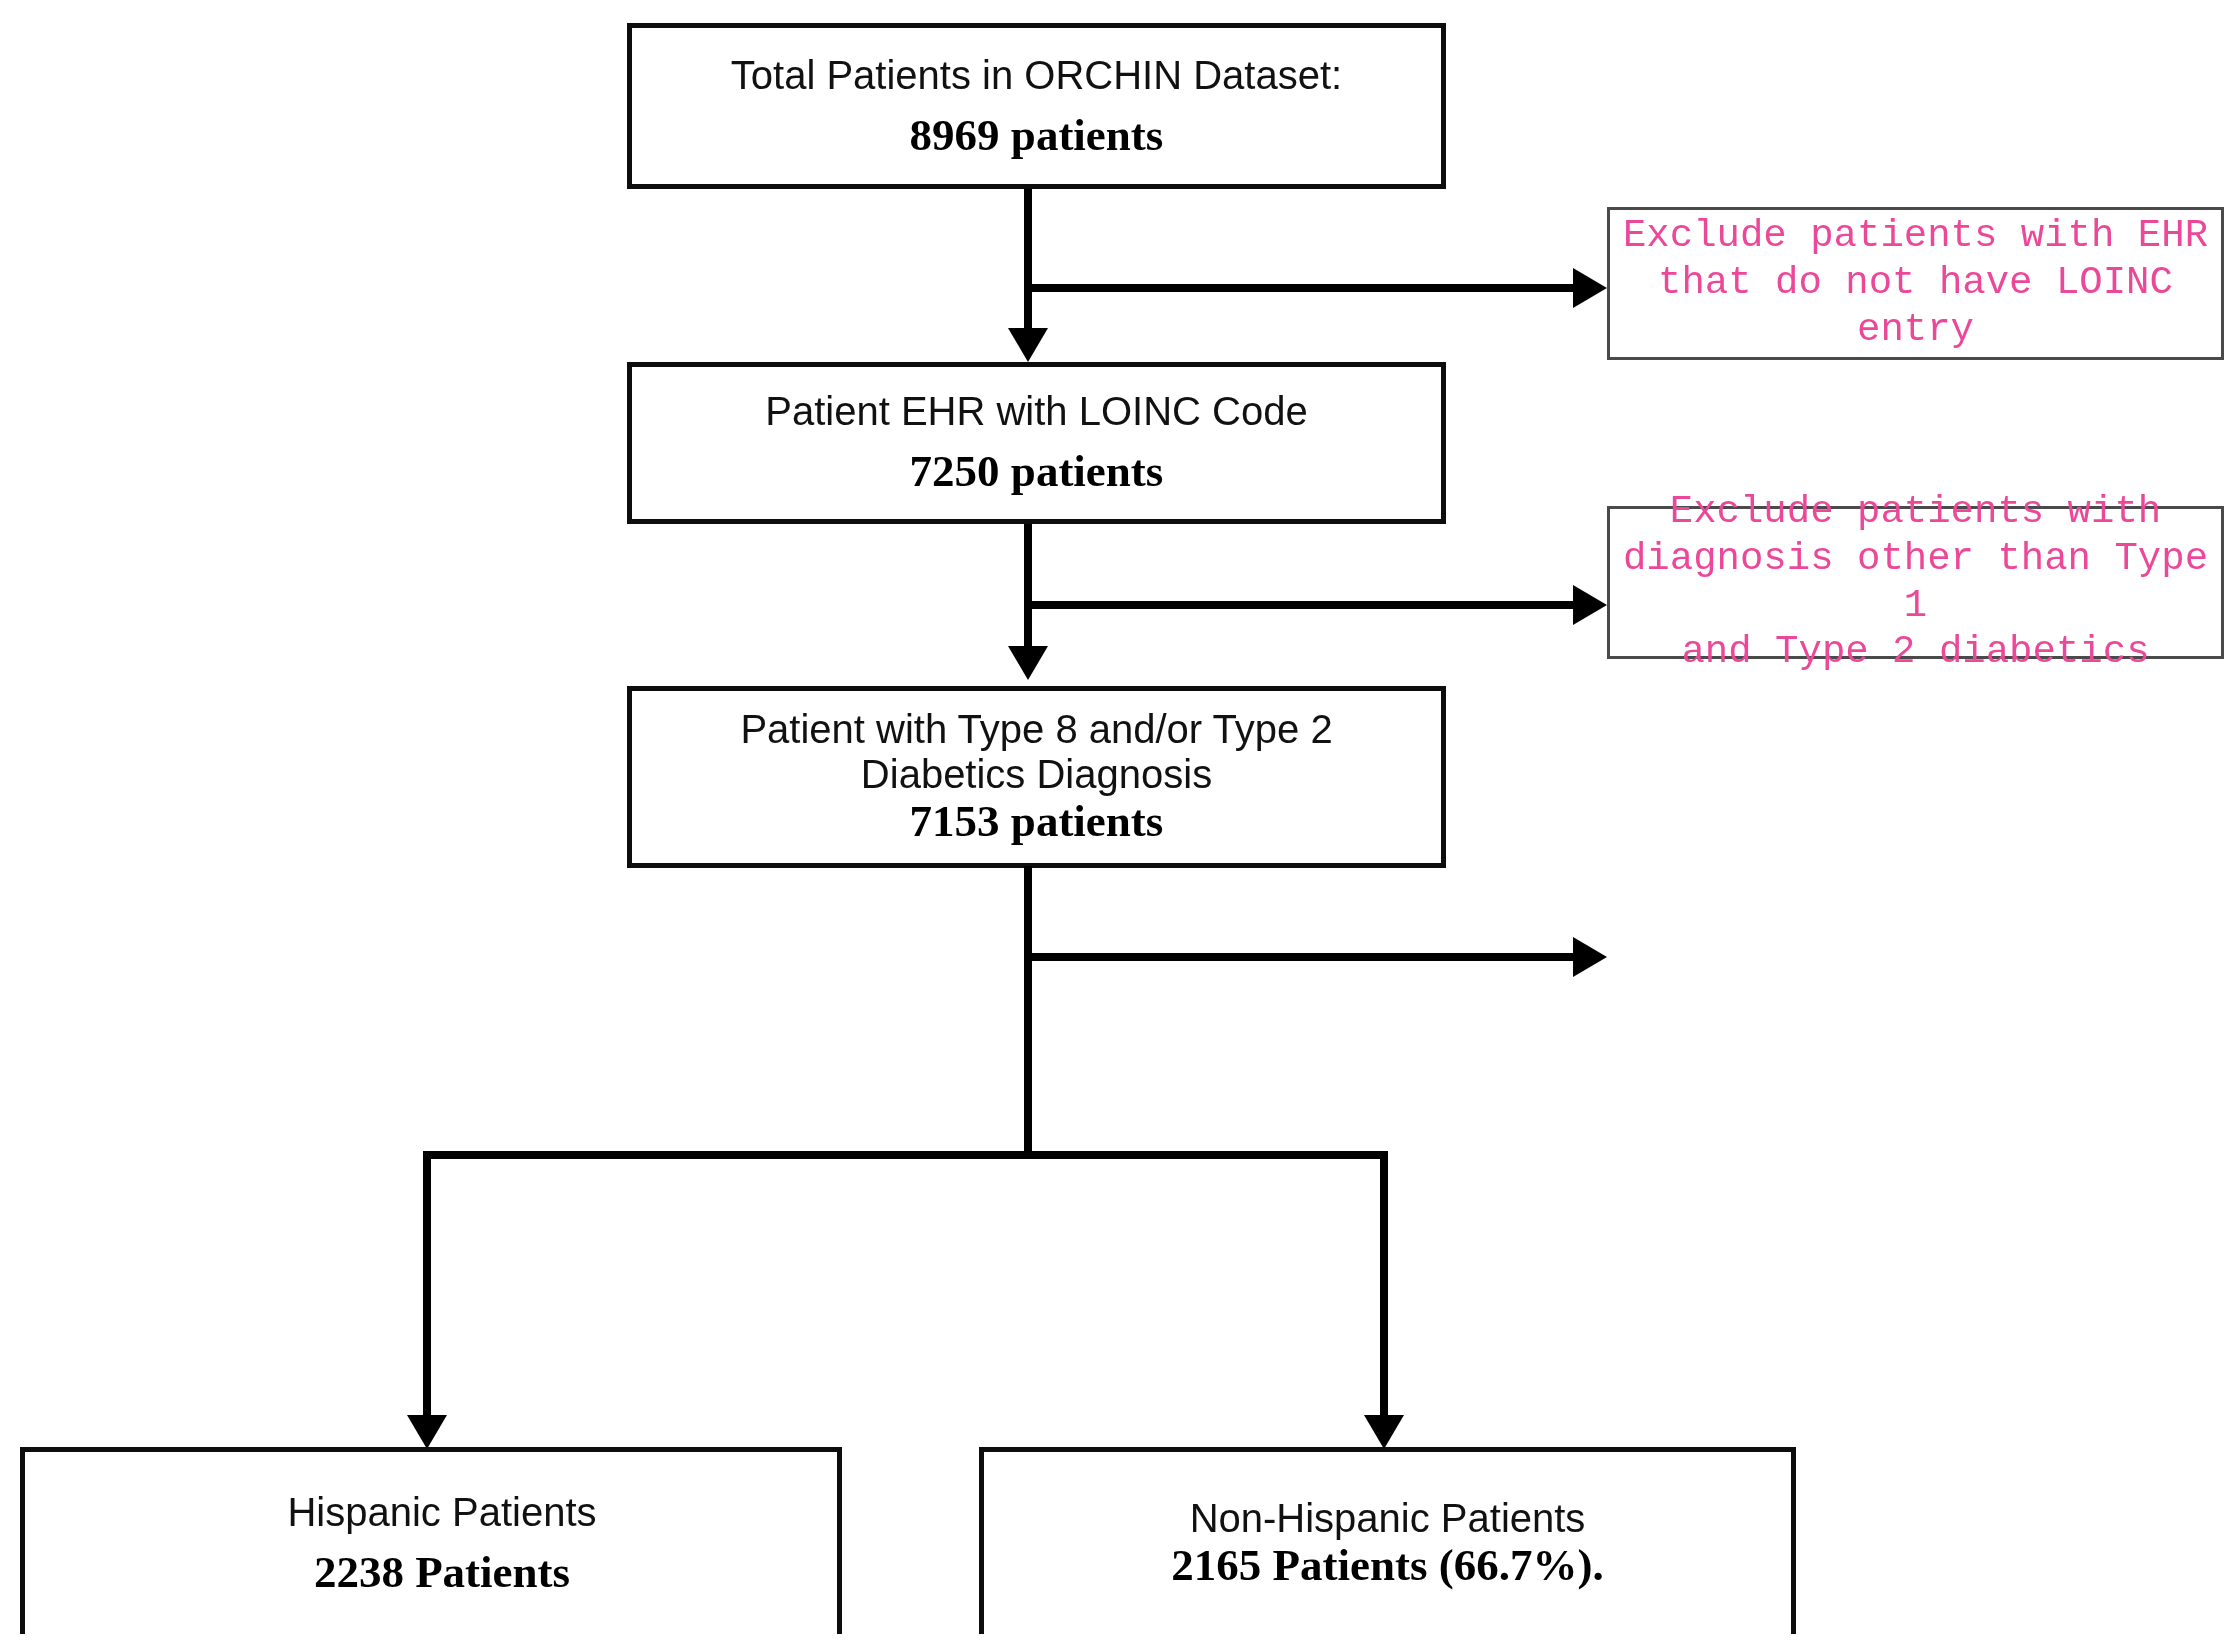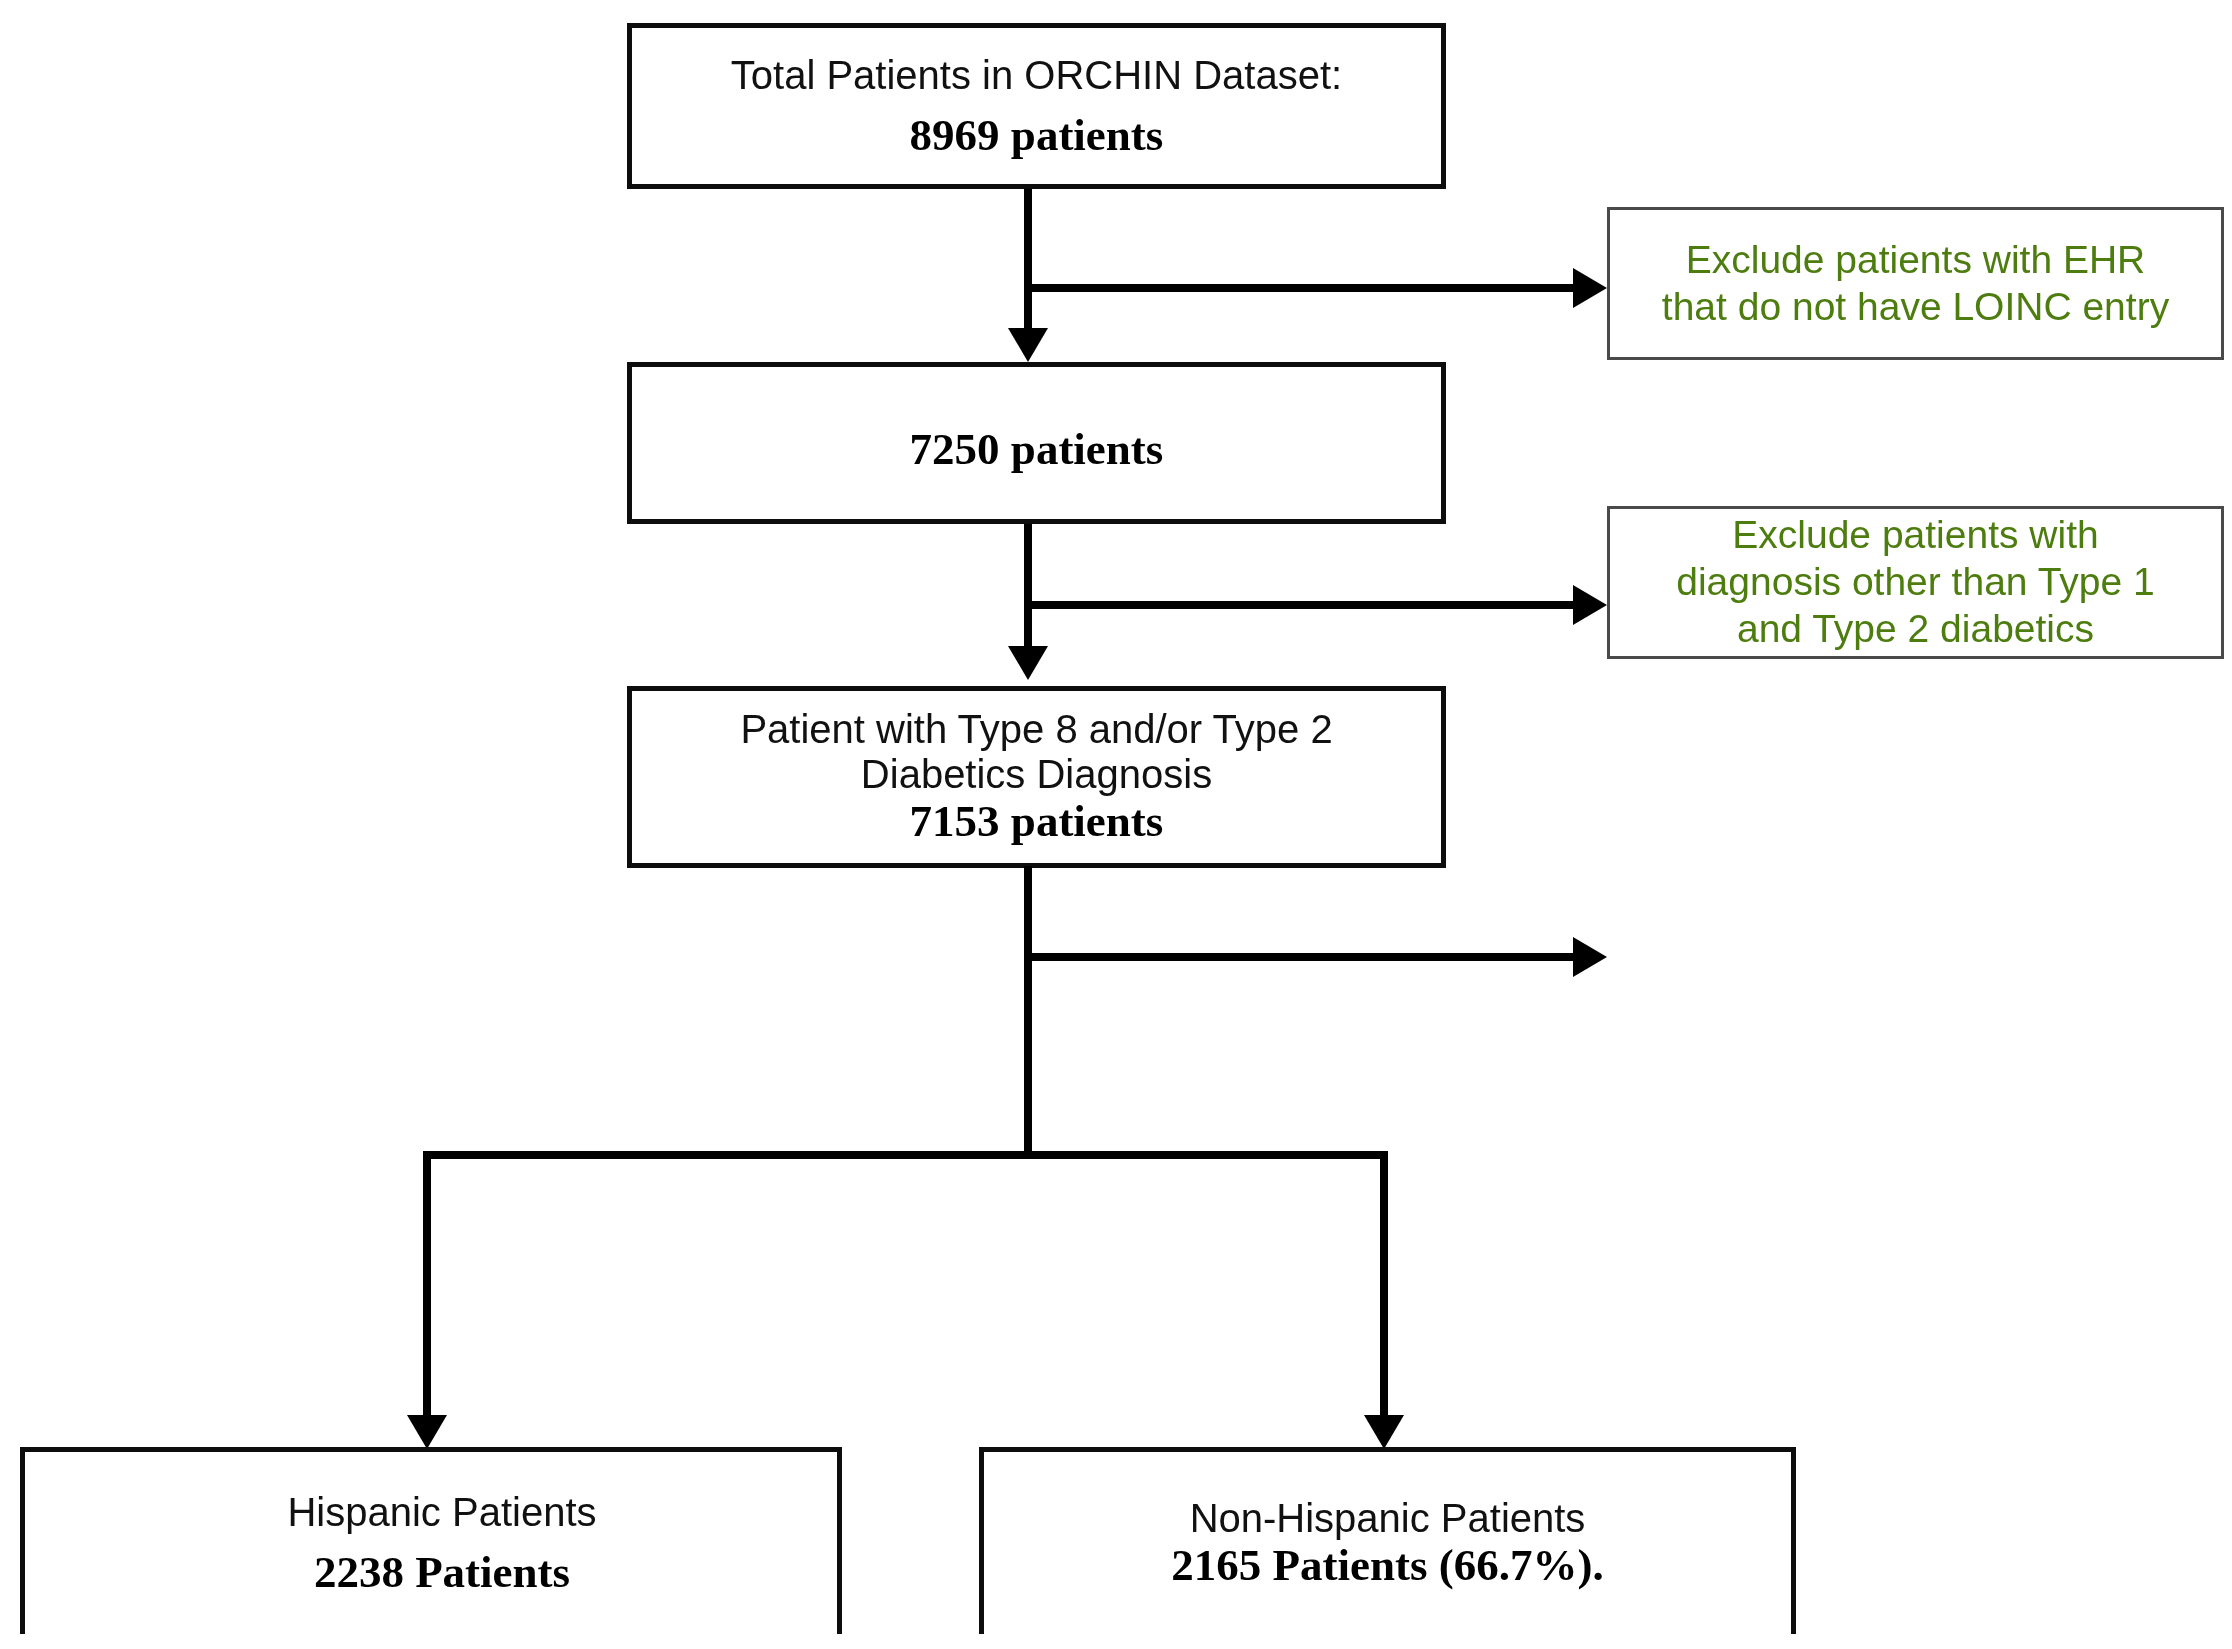--- a/index.html
+++ b/index.html
@@ -54,24 +54,24 @@
     box-sizing: border-box;
     background: #ffffff;
     border: 3.6px solid #4a4a4a;
     display: flex;
     align-items: center;
     justify-content: center;
     text-align: center;
     padding: 5.4px 9px;
   }
   .side .txt {
-    font-family: Liberation Sans, sans-serif;
+    font-family: Liberation Mono, monospace;
     font-size: 39px;
     line-height: 1.2;
-    color: #4d7c0f;
+    color: #ec4899;
     white-space: pre-line;
   }
 
   
   .vline {
     position: absolute;
     background: #000000;
     width: 8px;
   }
   .hline {
@@ -106,20 +106,21 @@
     <div class="count">8969 patients</div>
   </div>
 
   <div class="vline" style="left:1024px; top:189px; height:144px;"></div>
   <div class="arrow-down" style="left:1008px; top:328px;"></div>
 
   <div class="hline" style="left:1024px; top:284px; width:558px;"></div>
   <div class="arrow-right" style="left:1573px; top:268px;"></div>
 
   <div class="node" style="left:627px; top:362px; width:819px; height:162px;">
+    <div class="title">Patient EHR with LOINC Code</div>
     <div class="count">7250 patients</div>
   </div>
 
   <div class="vline" style="left:1024px; top:524px; height:128px;"></div>
   <div class="arrow-down" style="left:1008px; top:646px;"></div>
 
   <div class="hline" style="left:1024px; top:601px; width:558px;"></div>
   <div class="arrow-right" style="left:1573px; top:585px;"></div>
 
   <div class="node tight" style="left:627px; top:686px; width:819px; height:182px;">

